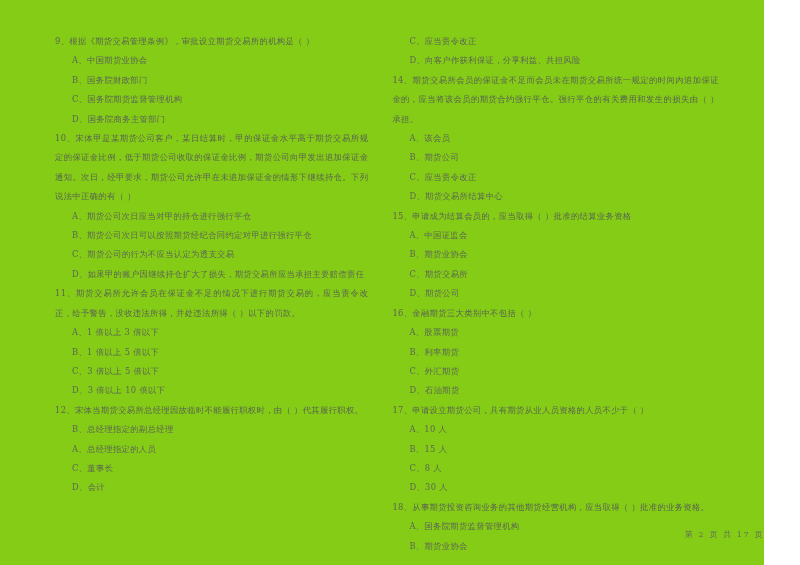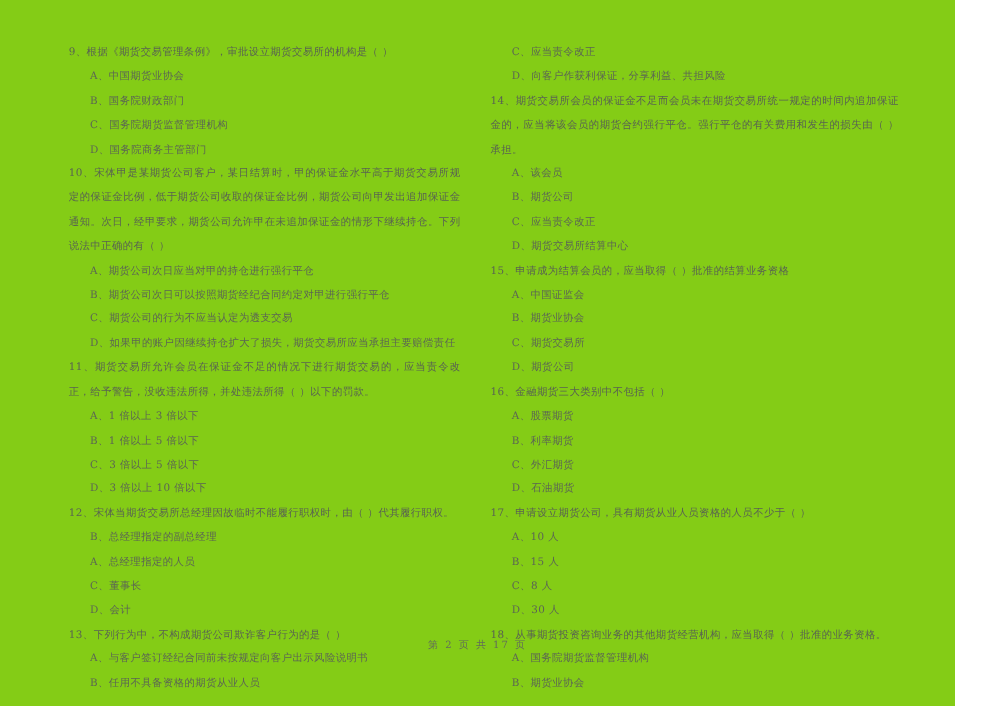--- a/index.html
+++ b/index.html
@@ -70,22 +70,22 @@
   
   .stem, .opt, .footer {
     -webkit-font-smoothing: antialiased;
     opacity: 0.88;
   }
 
   .footer {
     position: absolute;
     left: 0;
     right: 0;
-    top: 510px;
-    text-align: center;
+    top: 529px;
+    text-align: right;
     font-size: 8px;
     letter-spacing: 1.6px;
     color: #5d5e64;
   }
 </style>
 </head>
 <body>
 
 <div class="page">
 
@@ -118,25 +118,20 @@
       </div>
 
       <div class="q">
         <p class="stem">12、宋体当期货交易所总经理因故临时不能履行职权时，由（      ）代其履行职权。</p>
         <p class="opt">B、总经理指定的副总经理</p>
         <p class="opt">A、总经理指定的人员</p>
         <p class="opt">C、董事长</p>
         <p class="opt">D、会计</p>
       </div>
 
-      <div class="q">
-        <p class="stem">13、下列行为中，不构成期货公司欺诈客户行为的是（      ）</p>
-        <p class="opt">A、与客户签订经纪合同前未按规定向客户出示风险说明书</p>
-        <p class="opt">B、任用不具备资格的期货从业人员</p>
-      </div>
 
     </div>
 
     <div class="col right">
 
       <div class="q">
         <p class="opt">C、应当责令改正</p>
         <p class="opt">D、向客户作获利保证，分享利益、共担风险</p>
       </div>
 

